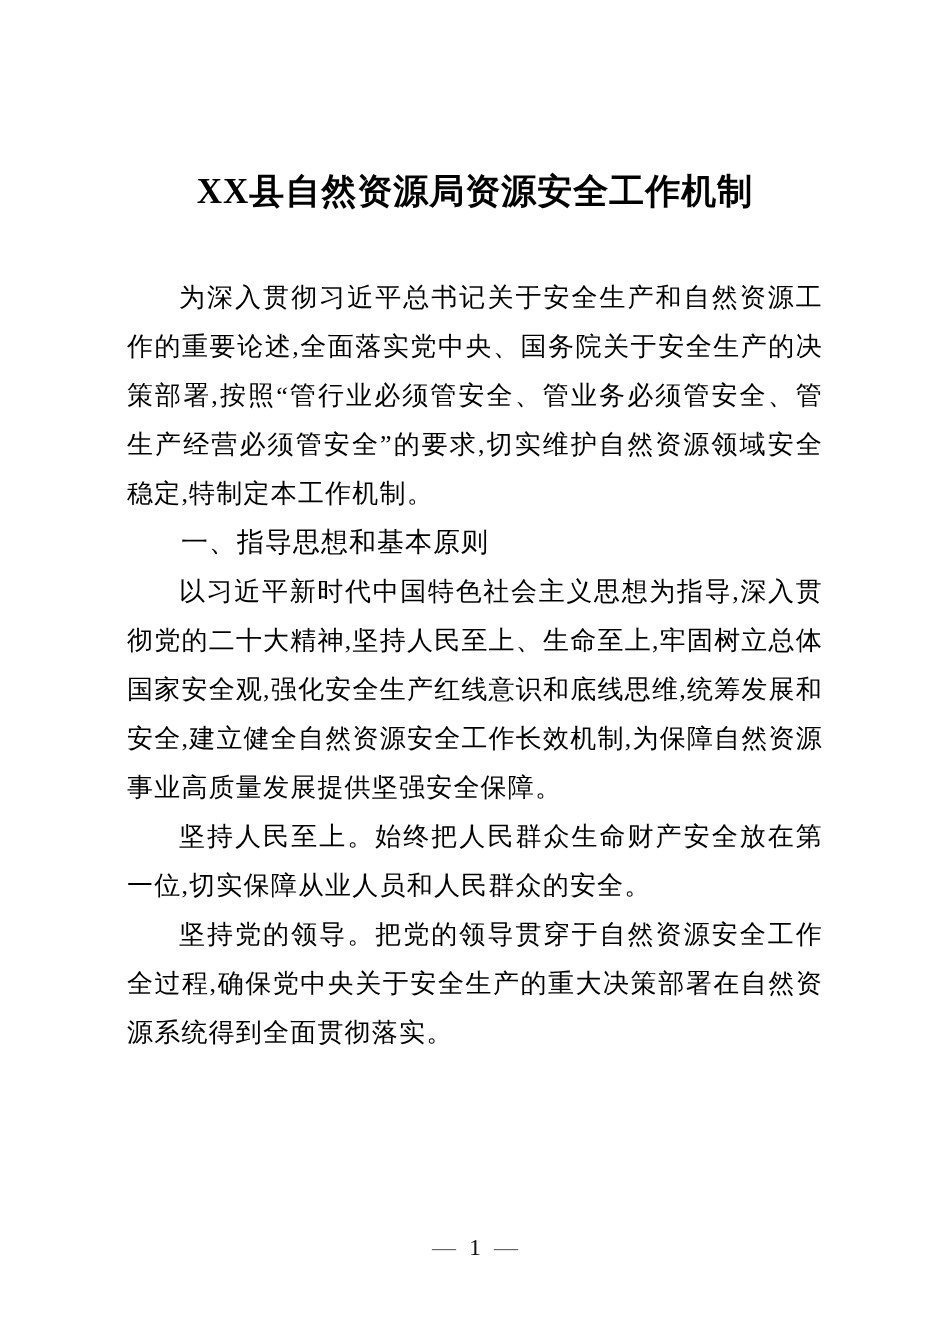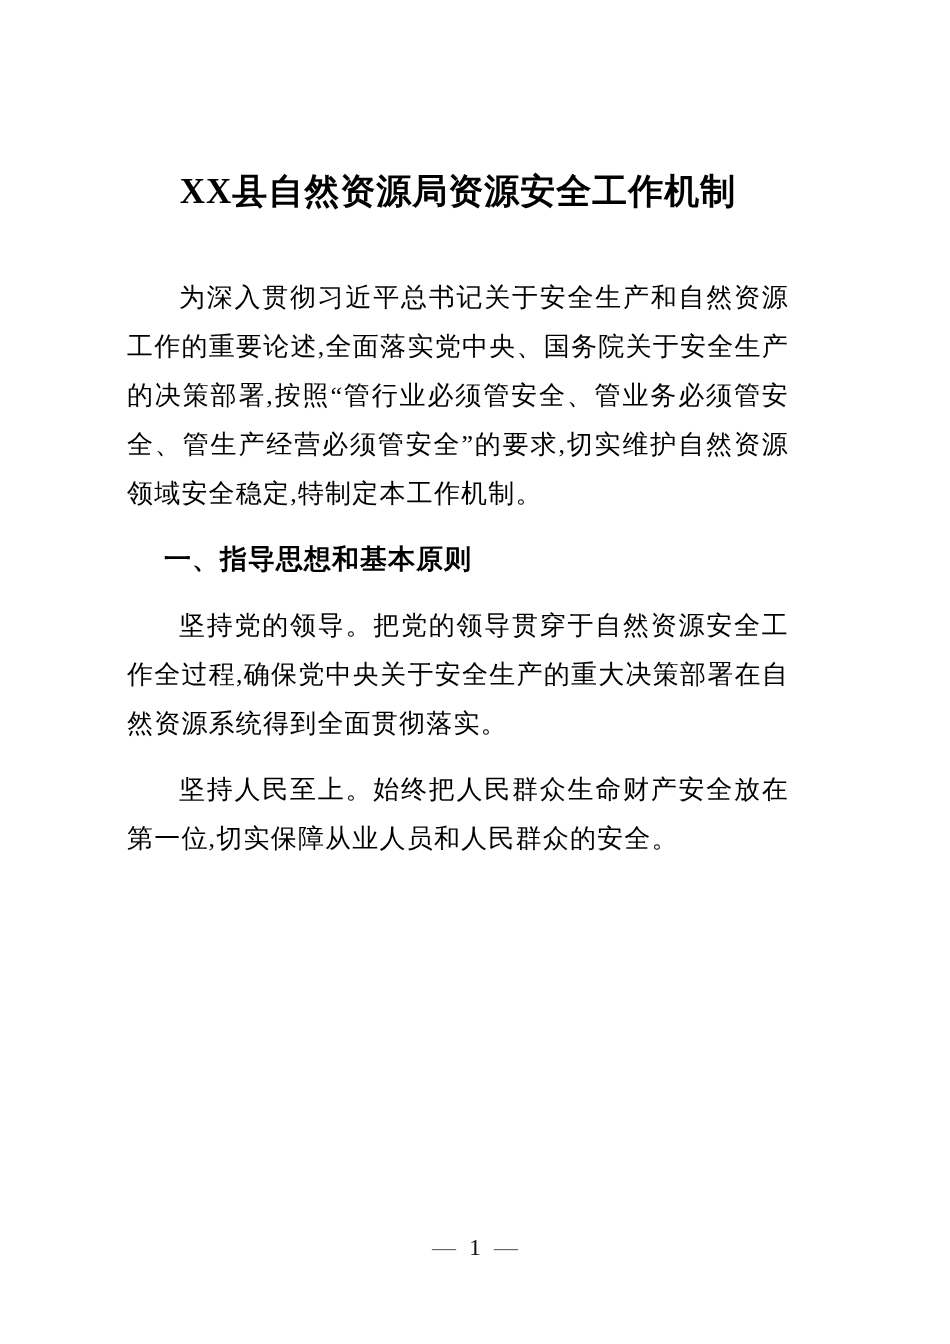--- a/index.html
+++ b/index.html
@@ -15,21 +15,21 @@
     font-family: "Liberation Serif", "DejaVu Serif", serif;
     color: #000000;
   }
   .page {
     position: absolute;
     inset: 0;
     background: #ffffff;
   }
   .page-content {
     position: absolute;
-    left: 110px;
+    left: 127px;
     top: 0;
     width: 696px;
   }
   .doc-title {
     margin: 168px 0 0 0;
     font-family: "Liberation Serif", "DejaVu Serif", serif;
     font-weight: bold;
     font-size: 35px;
     line-height: 48px;
     text-align: center;
@@ -38,27 +38,27 @@
   }
   .doc-body {
     margin-top: 57px;
     font-size: 26px;
     line-height: 49px;
     text-align: justify;
     text-justify: inter-character;
     letter-spacing: 1.2px;
   }
   .para {
-    margin: 17px;
+    margin: 0;
     text-indent: 2em;
   }
   .section-heading {
     margin: 0;
     font-family: "Liberation Sans", "DejaVu Sans", sans-serif;
-    font-weight: bold;
+    font-weight: normal;
     font-size: 27px;
     line-height: 49px;
     text-indent: 2em;
     text-align: left;
     letter-spacing: 1px;
   }
   .subheading {
     margin: 0;
     text-indent: 2em;
     text-align: left;
@@ -91,25 +91,26 @@
 
     <h1 class="doc-title">XX县自然资源局资源安全工作机制</h1>
 
     <div class="doc-body">
 
       <p class="para">为深入贯彻习近平总书记关于安全生产和自然资源工作的重要论述,全面落实党中央、国务院关于安全生产的决策部署,按照“管行业必须管安全、管业务必须管安全、管生产经营必须管安全”的要求,切实维护自然资源领域安全稳定,特制定本工作机制。</p>
 
       <h2 class="section-heading">一、指导思想和基本原则</h2>
 
 
+      <p class="para">以习近平新时代中国特色社会主义思想为指导,深入贯彻党的二十大精神,坚持人民至上、生命至上,牢固树立总体国家安全观,强化安全生产红线意识和底线思维,统筹发展和安全,建立健全自然资源安全工作长效机制,为保障自然资源事业高质量发展提供坚强安全保障。</p>
 
 
+      <p class="para">坚持人民至上。始终把人民群众生命财产安全放在第一位,切实保障从业人员和人民群众的安全。</p>
+
       <p class="para">坚持党的领导。把党的领导贯穿于自然资源安全工作全过程,确保党中央关于安全生产的重大决策部署在自然资源系统得到全面贯彻落实。</p>
-
-      <p class="para">坚持人民至上。始终把人民群众生命财产安全放在第一位,切实保障从业人员和人民群众的安全。</p>
 
     </div>
   </div>
 
   <div class="page-footer">
     <span class="footer-dash">—</span>
     <span class="footer-num">1</span>
     <span class="footer-dash">—</span>
   </div>
 </div>

